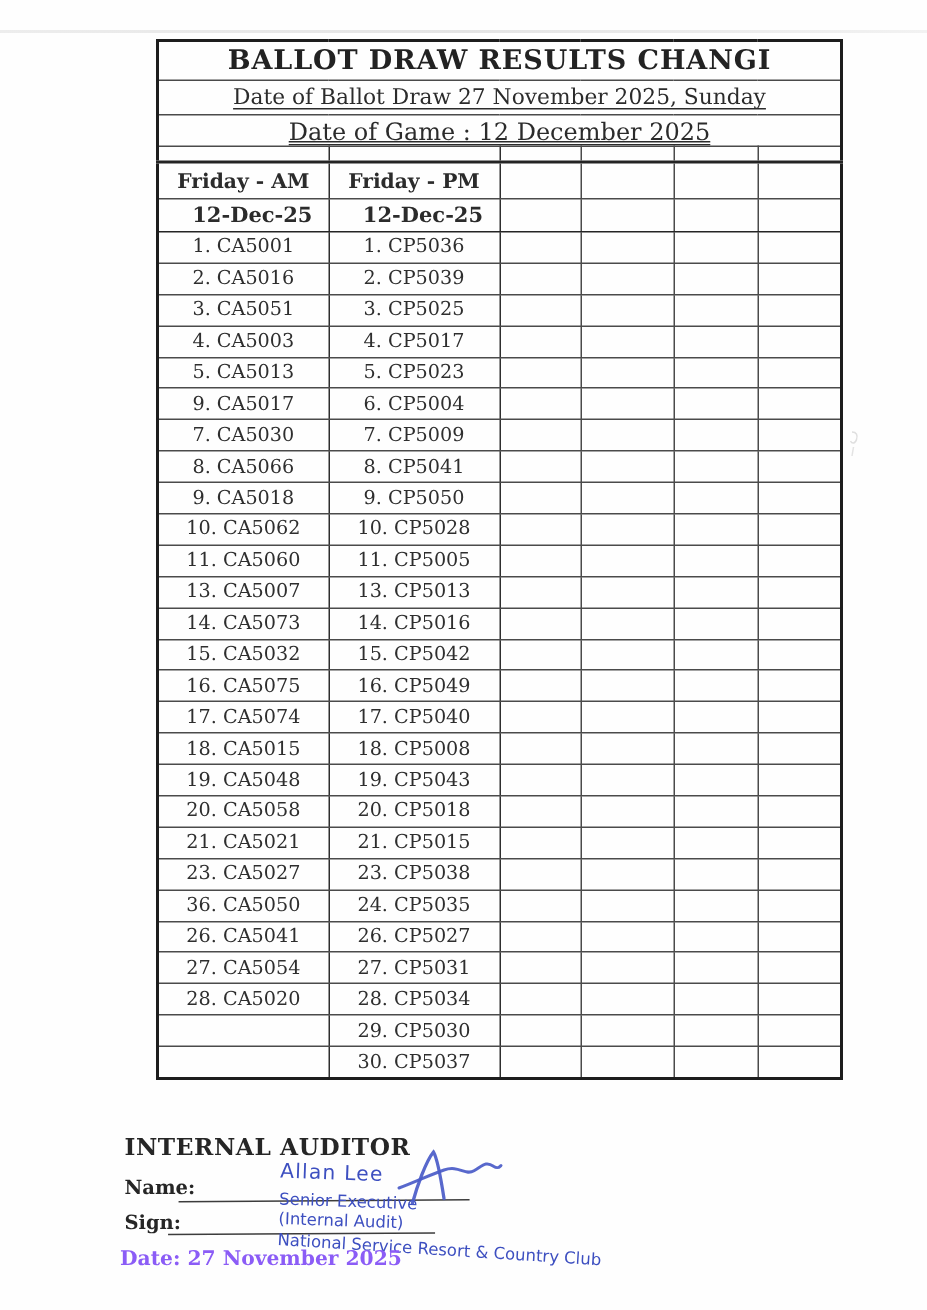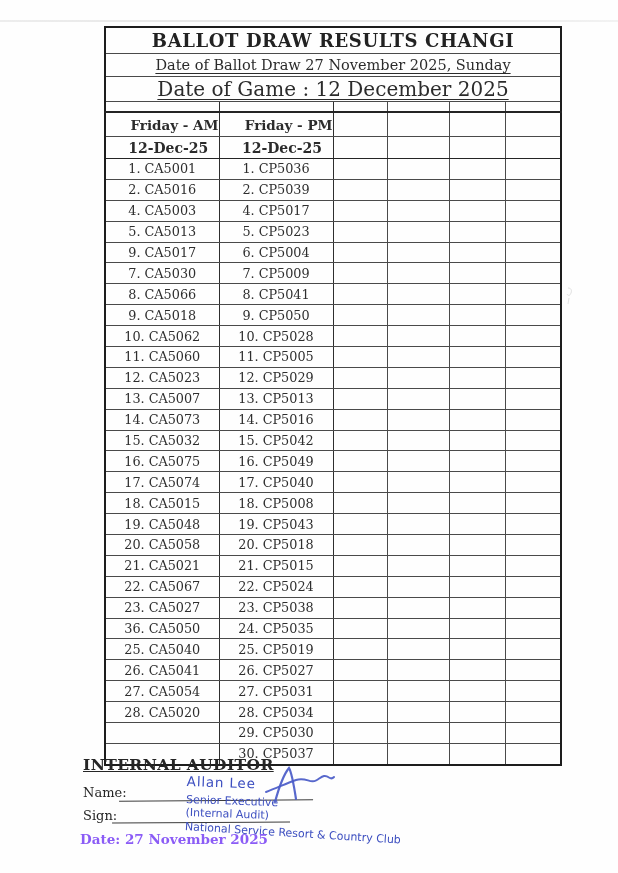--- a/index.html
+++ b/index.html
@@ -21,31 +21,31 @@
   }
   .ballot-table td{
     border:1px solid #4a4a4a;
     text-align:center;vertical-align:middle;
     padding:0;overflow:hidden;white-space:nowrap;
   }
   .ballot-table td:nth-child(1),
   .ballot-table td:nth-child(2){border-right-width:1.5px;border-right-color:#2e2e2e;}
   .row-title td{height:25px;font-size:18px;font-weight:bold;letter-spacing:.6px;color:#222;}
   .row-sub td{height:22px;font-size:14.5px;}
-  .row-sub2 td{height:20px;font-size:20px;}
+  .row-sub2 td{height:20px;font-size:16px;text-decoration:underline;}
   .underlined{text-decoration:underline;text-underline-offset:3px;text-decoration-thickness:1px;}
   .row-thin td{height:9px;border-bottom-width:2px;border-bottom-color:#242424;}
-  .row-fri td{height:23px;font-size:13.5px;font-weight:bold;border-bottom-width:1.5px;text-align:right;}
+  .row-fri td{height:23px;font-size:13.5px;font-weight:bold;border-bottom-width:1.5px;}
   .row-date td{height:21px;font-size:14px;font-weight:bold;border-bottom-width:1.5px;border-bottom-color:#242424;padding-left:12px;}
   .ballot-table tbody td{height:19.9px;font-size:12.8px;color:#2e2e2e;}
   .auditor-heading{
     position:absolute;left:83px;top:755px;
-    font-size:15.5px;font-weight:bold;letter-spacing:.4px;color:#262626;text-decoration:underline;
-  }
-  .field-label{position:absolute;font-size:13px;font-weight:normal;color:#262626;}
+    font-size:15.5px;font-weight:bold;letter-spacing:.4px;color:#262626;
+  }
+  .field-label{position:absolute;font-size:13px;font-weight:bold;color:#262626;}
   .name-label{left:83px;top:785px;}
   .sign-label{left:83px;top:808px;}
   .writing-line{position:absolute;border-bottom:1.6px solid #3c3c3c;}
   .name-line{left:119px;top:785px;width:194px;height:15px;transform:rotate(-.4deg);}
   .sign-line{left:112px;top:807px;width:178px;height:15px;transform:rotate(-.3deg);}
   .stamp{
     position:absolute;left:187px;top:775px;
     transform:rotate(2deg);transform-origin:left top;
     font-family:"DejaVu Sans", sans-serif;
     color:#3d4fc0;line-height:1;white-space:nowrap;
@@ -118,20 +118,28 @@
       </tr>
       <tr>
         <td>2. CA5016</td>
         <td>2. CP5039</td>
         <td></td>
         <td></td>
         <td></td>
         <td></td>
       </tr>
       <tr>
+        <td>3. CA5051</td>
+        <td>3. CP5025</td>
+        <td></td>
+        <td></td>
+        <td></td>
+        <td></td>
+      </tr>
+      <tr>
         <td>4. CA5003</td>
         <td>4. CP5017</td>
         <td></td>
         <td></td>
         <td></td>
         <td></td>
       </tr>
       <tr>
         <td>5. CA5013</td>
         <td>5. CP5023</td>
@@ -182,28 +190,20 @@
       </tr>
       <tr>
         <td>11. CA5060</td>
         <td>11. CP5005</td>
         <td></td>
         <td></td>
         <td></td>
         <td></td>
       </tr>
       <tr>
-        <td>12. CA5023</td>
-        <td>12. CP5029</td>
-        <td></td>
-        <td></td>
-        <td></td>
-        <td></td>
-      </tr>
-      <tr>
         <td>13. CA5007</td>
         <td>13. CP5013</td>
         <td></td>
         <td></td>
         <td></td>
         <td></td>
       </tr>
       <tr>
         <td>14. CA5073</td>
         <td>14. CP5016</td>
@@ -262,46 +262,30 @@
       </tr>
       <tr>
         <td>21. CA5021</td>
         <td>21. CP5015</td>
         <td></td>
         <td></td>
         <td></td>
         <td></td>
       </tr>
       <tr>
-        <td>22. CA5067</td>
-        <td>22. CP5024</td>
-        <td></td>
-        <td></td>
-        <td></td>
-        <td></td>
-      </tr>
-      <tr>
         <td>23. CA5027</td>
         <td>23. CP5038</td>
         <td></td>
         <td></td>
         <td></td>
         <td></td>
       </tr>
       <tr>
         <td>36. CA5050</td>
         <td>24. CP5035</td>
-        <td></td>
-        <td></td>
-        <td></td>
-        <td></td>
-      </tr>
-      <tr>
-        <td>25. CA5040</td>
-        <td>25. CP5019</td>
         <td></td>
         <td></td>
         <td></td>
         <td></td>
       </tr>
       <tr>
         <td>26. CA5041</td>
         <td>26. CP5027</td>
         <td></td>
         <td></td>

